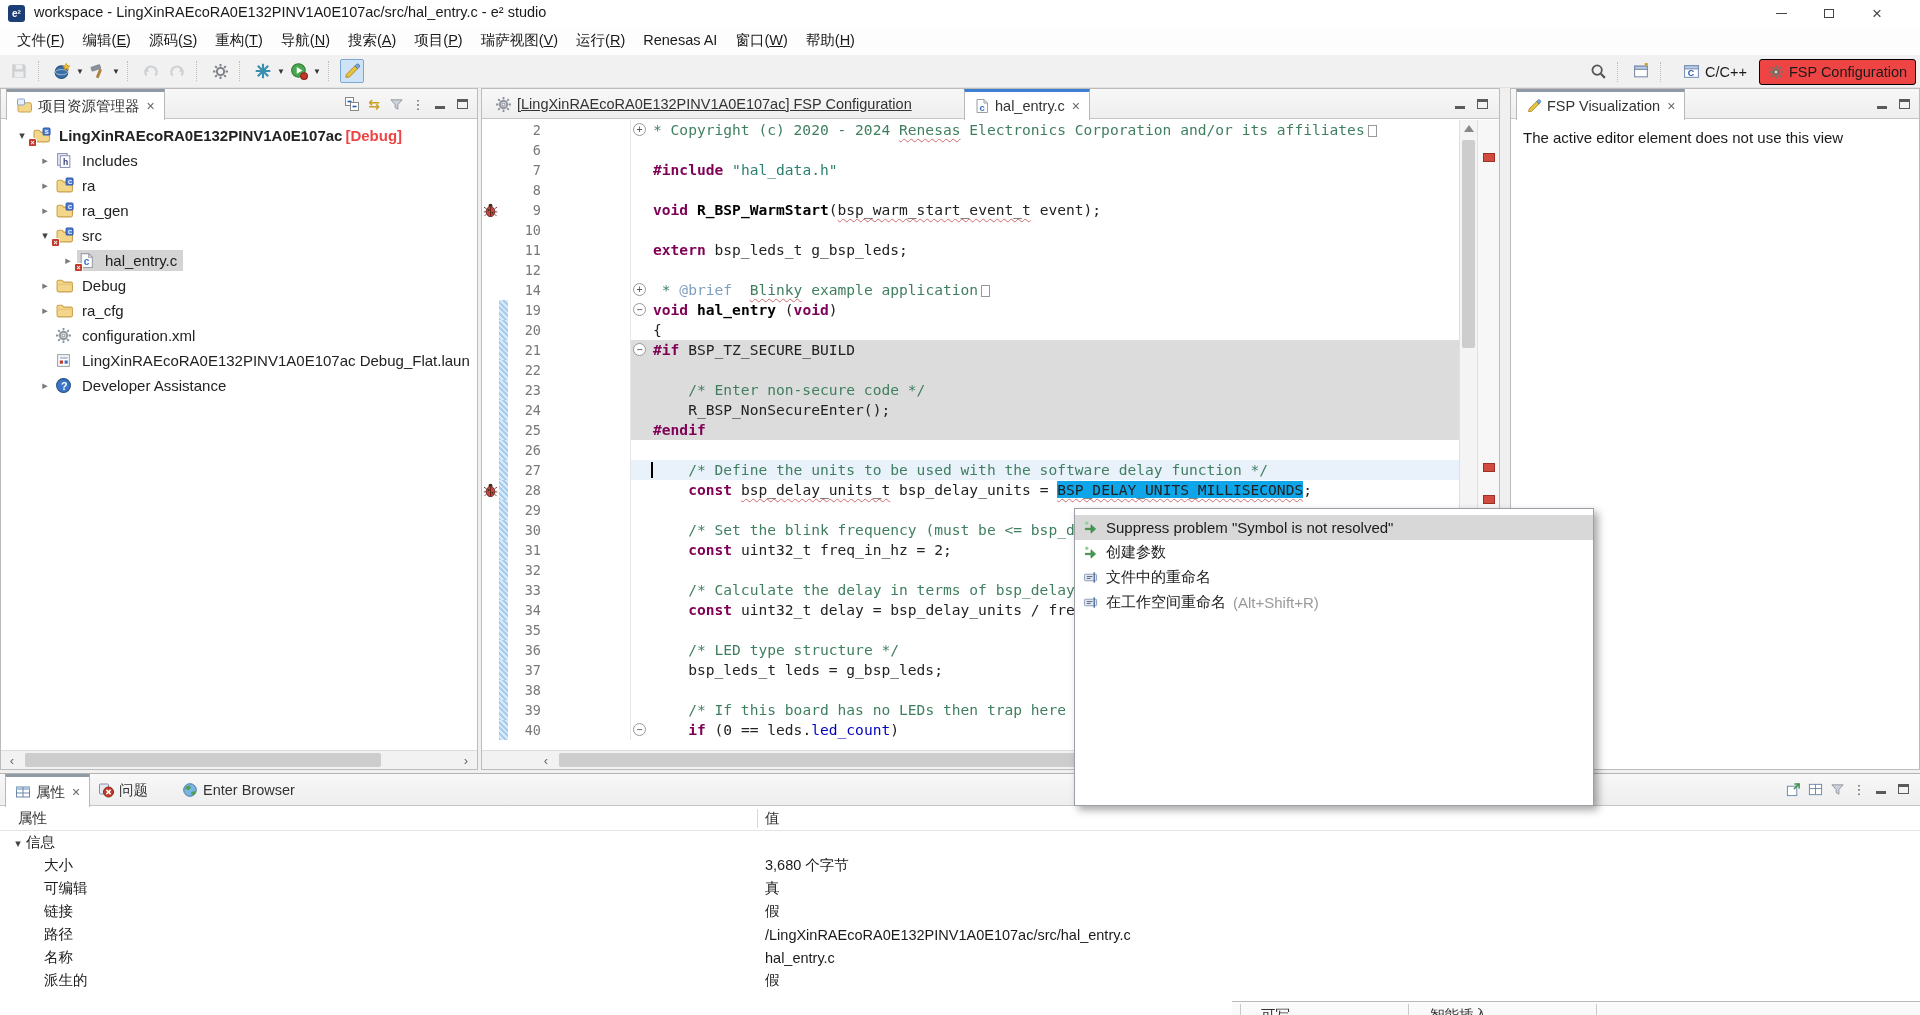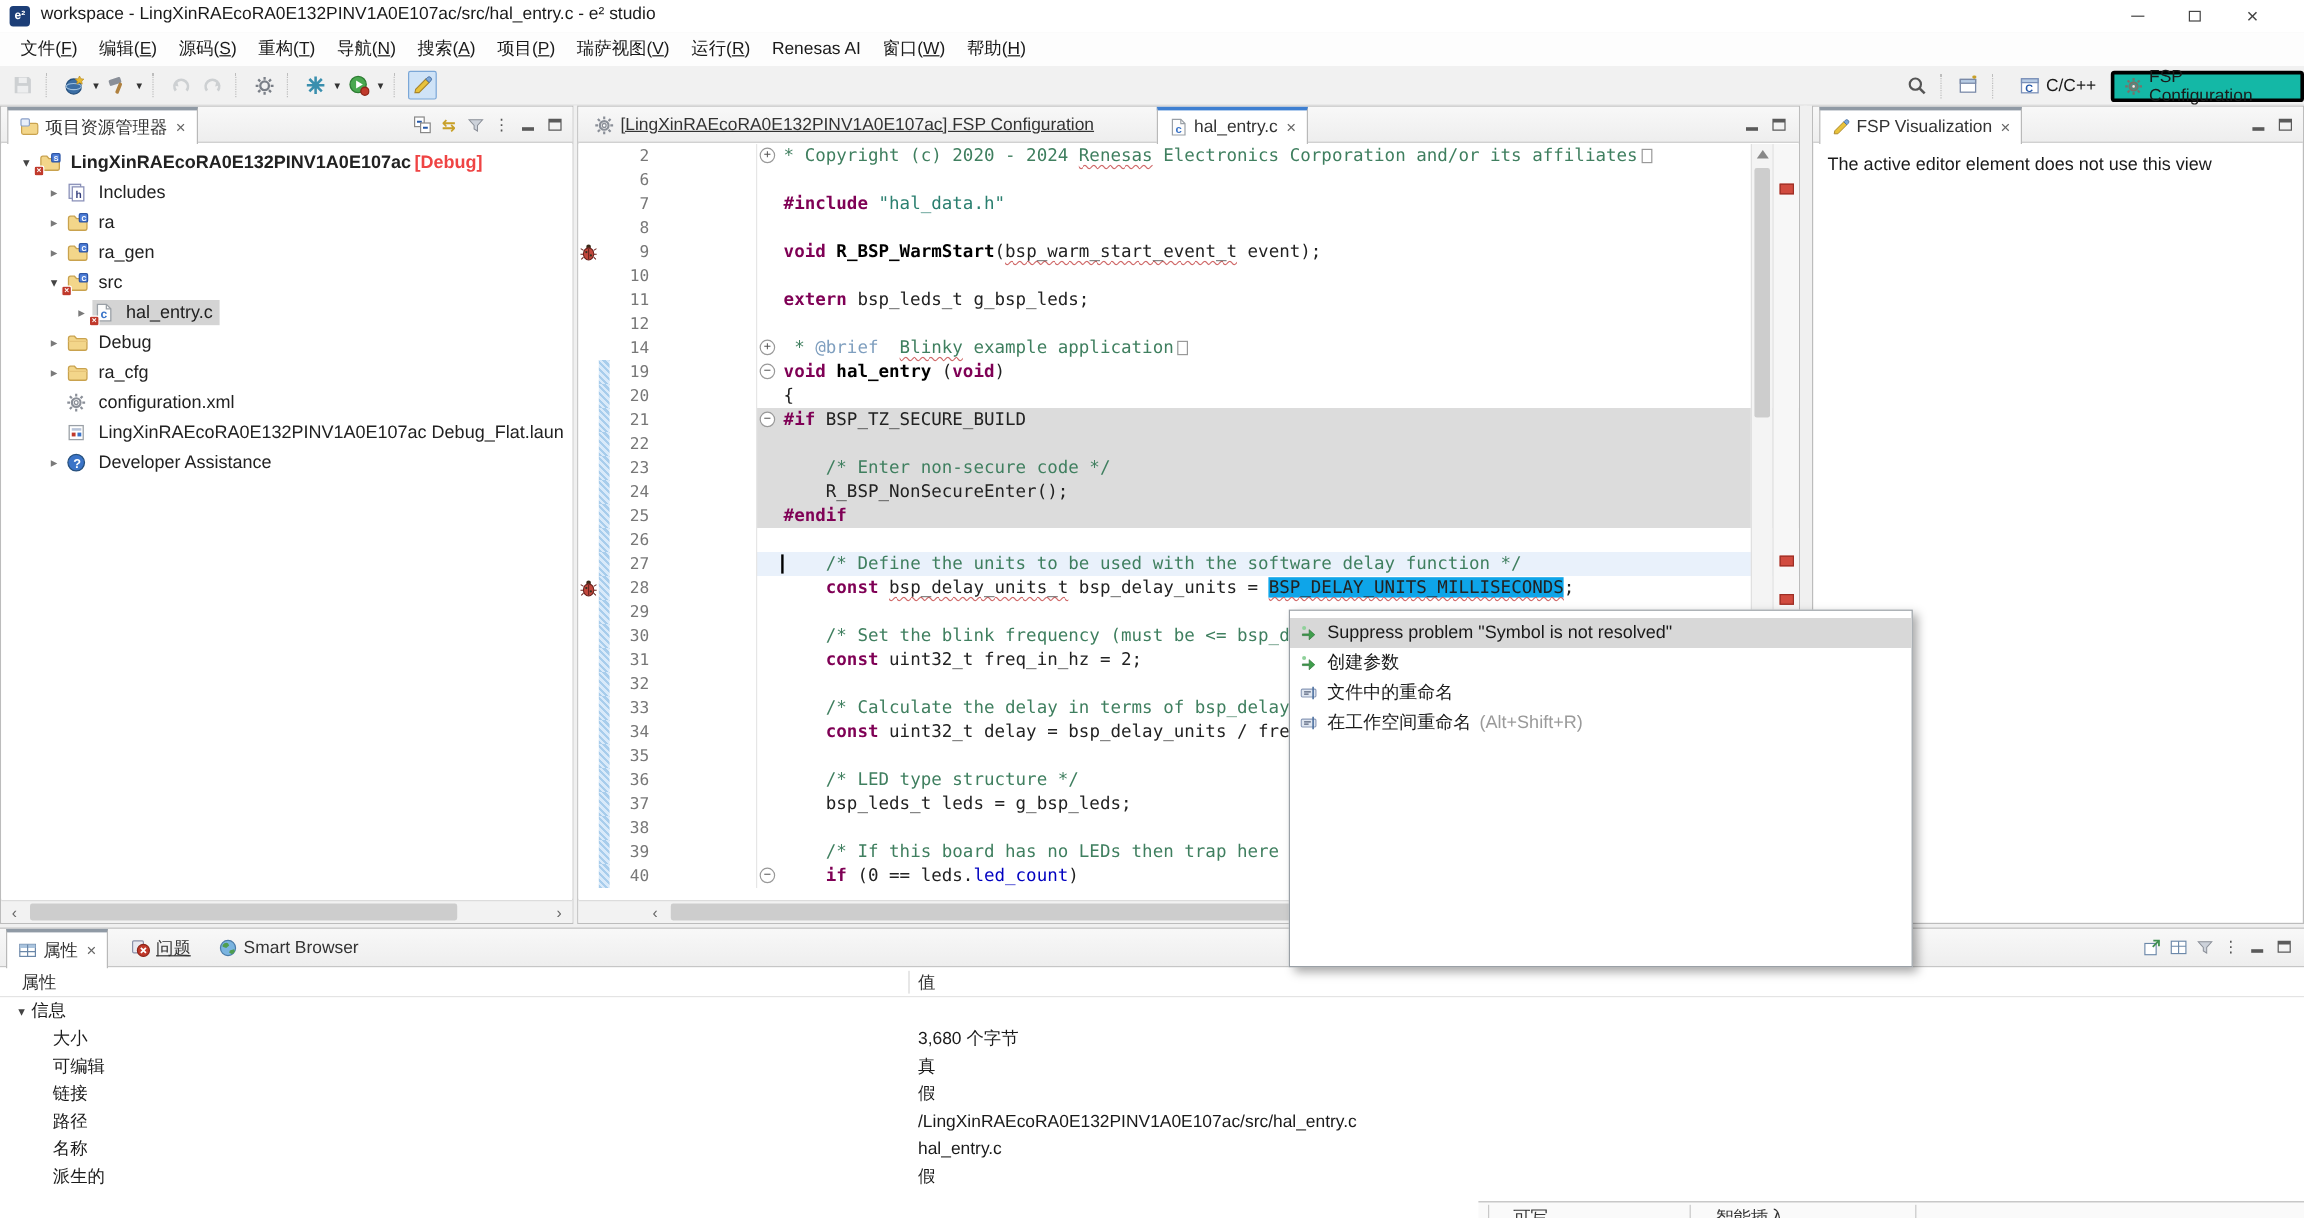--- a/index.html
+++ b/index.html
@@ -29,21 +29,21 @@
 
   
   #toolbar { left:0; top:55px; width:1920px; height:33px; background:#f1f1f1; border-bottom:1px solid #e2e2e2; display:flex; align-items:center; padding-left:6px; }
   .tb-item { width:24px; height:24px; display:flex; align-items:center; justify-content:center; margin:0 1px; border-radius:2px; }
   .tb-item.disabled { opacity:.4; }
   .tb-item.hl { background:#cfe3f7; border:1px solid #7ba7d7; }
   .tb-caret { width:10px; height:24px; display:flex; align-items:center; justify-content:center; font-size:8px; color:#333; }
   .tb-sep { width:7px; height:20px; border-left:1px dotted #bdbdbd; margin:0 4px 0 6px; }
   #toolbar-right { position:absolute; left:1585px; top:55px; height:33px; display:flex; align-items:center; }
   .persp-btn { display:flex; align-items:center; height:26px; padding:0 8px; margin-left:4px; border-radius:3px; font-size:14.5px; color:#1a1a1a; }
-  .persp-btn.active { background:#14b8a6; border:3px solid #000000; }
+  .persp-btn.active { background:#ef4444; border:1px solid #000000; }
   .persp-btn .ic { margin-right:5px; }
 
   
   .panel { background:#fff; border:1px solid #bcbcbc; }
   .tabrow { position:absolute; left:0; top:0; right:0; height:30px; background:linear-gradient(#f8f8f8,#eeeeee); border-bottom:1px solid #c6c6c6; }
   .tab { position:absolute; top:0; height:30px; display:flex; align-items:center; padding:0 9px; font-size:14.5px; color:#333; white-space:nowrap; overflow:hidden; }
   .tab .ic { margin-right:5px; flex:0 0 auto; }
   .tab .tab-close { margin-left:7px; color:#666; font-size:14px; }
   .tab.active { background:#fff; border-left:1px solid #b9b9b9; border-right:1px solid #b9b9b9; border-top:3px solid #3e7fd1; height:31px; }
   .tab.active-grey { background:#fff; border-left:1px solid #b9b9b9; border-right:1px solid #b9b9b9; border-top:3px solid #909aa5; height:31px; }
@@ -608,38 +608,38 @@
           <svg width="16" height="16" viewBox="0 0 16 16">
             <rect x="1.5" y="3" width="13" height="10" fill="#fff" stroke="#6a87a8"></rect>
             <rect x="1.5" y="3" width="13" height="3" fill="#aac4de"></rect>
             <line x1="8" y1="3" x2="8" y2="13" stroke="#6a87a8"></line>
             <line x1="1.5" y1="9" x2="14.5" y2="9" stroke="#6a87a8"></line>
           </svg>
         </span>
         <span>属性</span>
         <span class="tab-close">×</span>
       </div>
-      <div class="tab" style="left: 100px; text-decoration: underline;">
+      <div class="tab" style="left: 89px;">
         <span class="ic">
           <svg width="16" height="16" viewBox="0 0 16 16">
             <rect x="1.5" y="2" width="9" height="10" rx="1" fill="#e8e8f0" stroke="#8a90a8"></rect>
             <circle cx="10.5" cy="10" r="5" fill="#c0392b" stroke="#8e2418"></circle>
             <path d="M8.4 7.9l4.2 4.2M12.6 7.9l-4.2 4.2" stroke="#fff" stroke-width="1.5"></path>
           </svg>
         </span>
         <span>问题</span>
       </div>
       <div class="tab" style="left: 173px;">
         <span class="ic">
           <svg width="16" height="16" viewBox="0 0 16 16">
             <circle cx="8" cy="8" r="6.3" fill="#7ab4e0" stroke="#4a7ba8"></circle>
             <path d="M3.5 5.5q2-2.5 4.5-1.5l1 2-2.5 2-3-1z M9.5 10l3.5-1 .8 2-2.3 2.3-2.5-1.3z" fill="#4f9e4f"></path>
           </svg>
         </span>
-        <span>Smart Browser</span>
+        <span>Enter Browser</span>
       </div>
     </div>
   <div id="prop-table">
     <div id="prop-header" class="prow">
       <span class="pname" style="left:18px;">属性</span>
       <span class="pval">值</span>
       <span class="colsep"></span>
     </div>
     <div id="prop-rows">
         <div class="prow">

